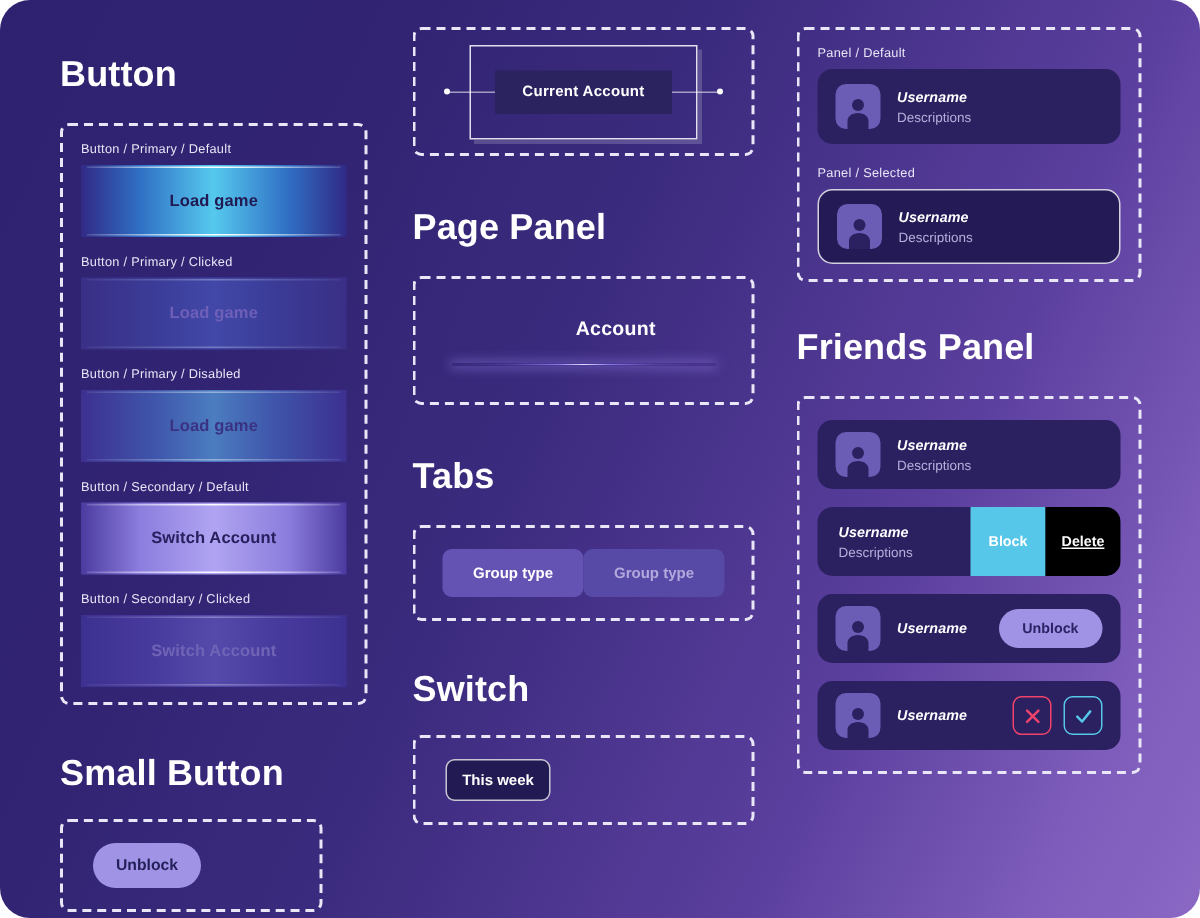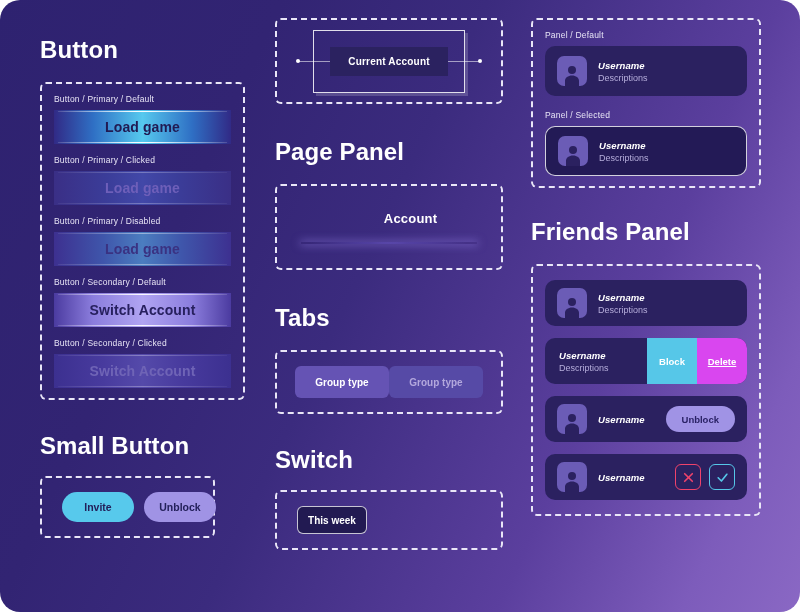--- a/index.html
+++ b/index.html
@@ -45,23 +45,23 @@
     color: #e8e5f6;
     font-size: 8.5px;
     letter-spacing: 0.2px;
     margin-bottom: 6px;
     white-space: nowrap;
   }
 
   
   .big-btn {
     position: relative;
-    height: 34px;
-    display: flex; align-items: center; justify-content: center;
-    font-size: 14px;
+    height: 48px;
+    display: flex; align-items: center; justify-content: center;
+    font-size: 11px;
     font-weight: bold;
     letter-spacing: 0.1px;
   }
   .big-btn::before, .big-btn::after {
     content: ""; position: absolute; left: 4px; right: 4px; height: 1px;
   }
   .big-btn::before { top: 1px; }
   .big-btn::after  { bottom: 1px; }
 
   .btn-primary-default {
@@ -274,21 +274,21 @@
 
   .action-cell {
     flex: 0 0 auto;
     align-self: stretch;
     width: 50px;
     display: flex; align-items: center; justify-content: center;
     font-size: 9.5px; font-weight: bold;
     color: #ffffff;
   }
   .action-block  { background: #56c7e8; }
-  .action-delete { background: #d946ef; text-decoration: underline; }
+  .action-delete { background: #000000; text-decoration: underline; }
 
   .pill-btn {
     flex: 0 0 auto;
     margin-right: 12px;
     height: 26px; padding: 0 16px;
     border-radius: 13px;
     background: #a093e5;
     color: #2a2265;
     font-size: 9.5px; font-weight: bold;
     display: flex; align-items: center; justify-content: center;
@@ -332,21 +332,20 @@
       <div class="btn-gap"></div>
 
       <div class="spec-label">Button / Secondary / Clicked</div>
       <div class="big-btn btn-secondary-clicked">Switch Account</div>
     </div>
 
     <div class="section-title" style="margin-top:32px">Small Button</div>
 
     <div class="spec-box" style="margin-top:16px; width:175px">
       <div class="small-btn-row">
-        <div class="small-btn sb-invite">Invite</div>
         <div class="small-btn sb-unblock">Unblock</div>
       </div>
     </div>
   </div>
 
   <div class="col col-2">
 
 
     <div class="spec-box" style="margin-top:18px">
       <div class="header-inner">

